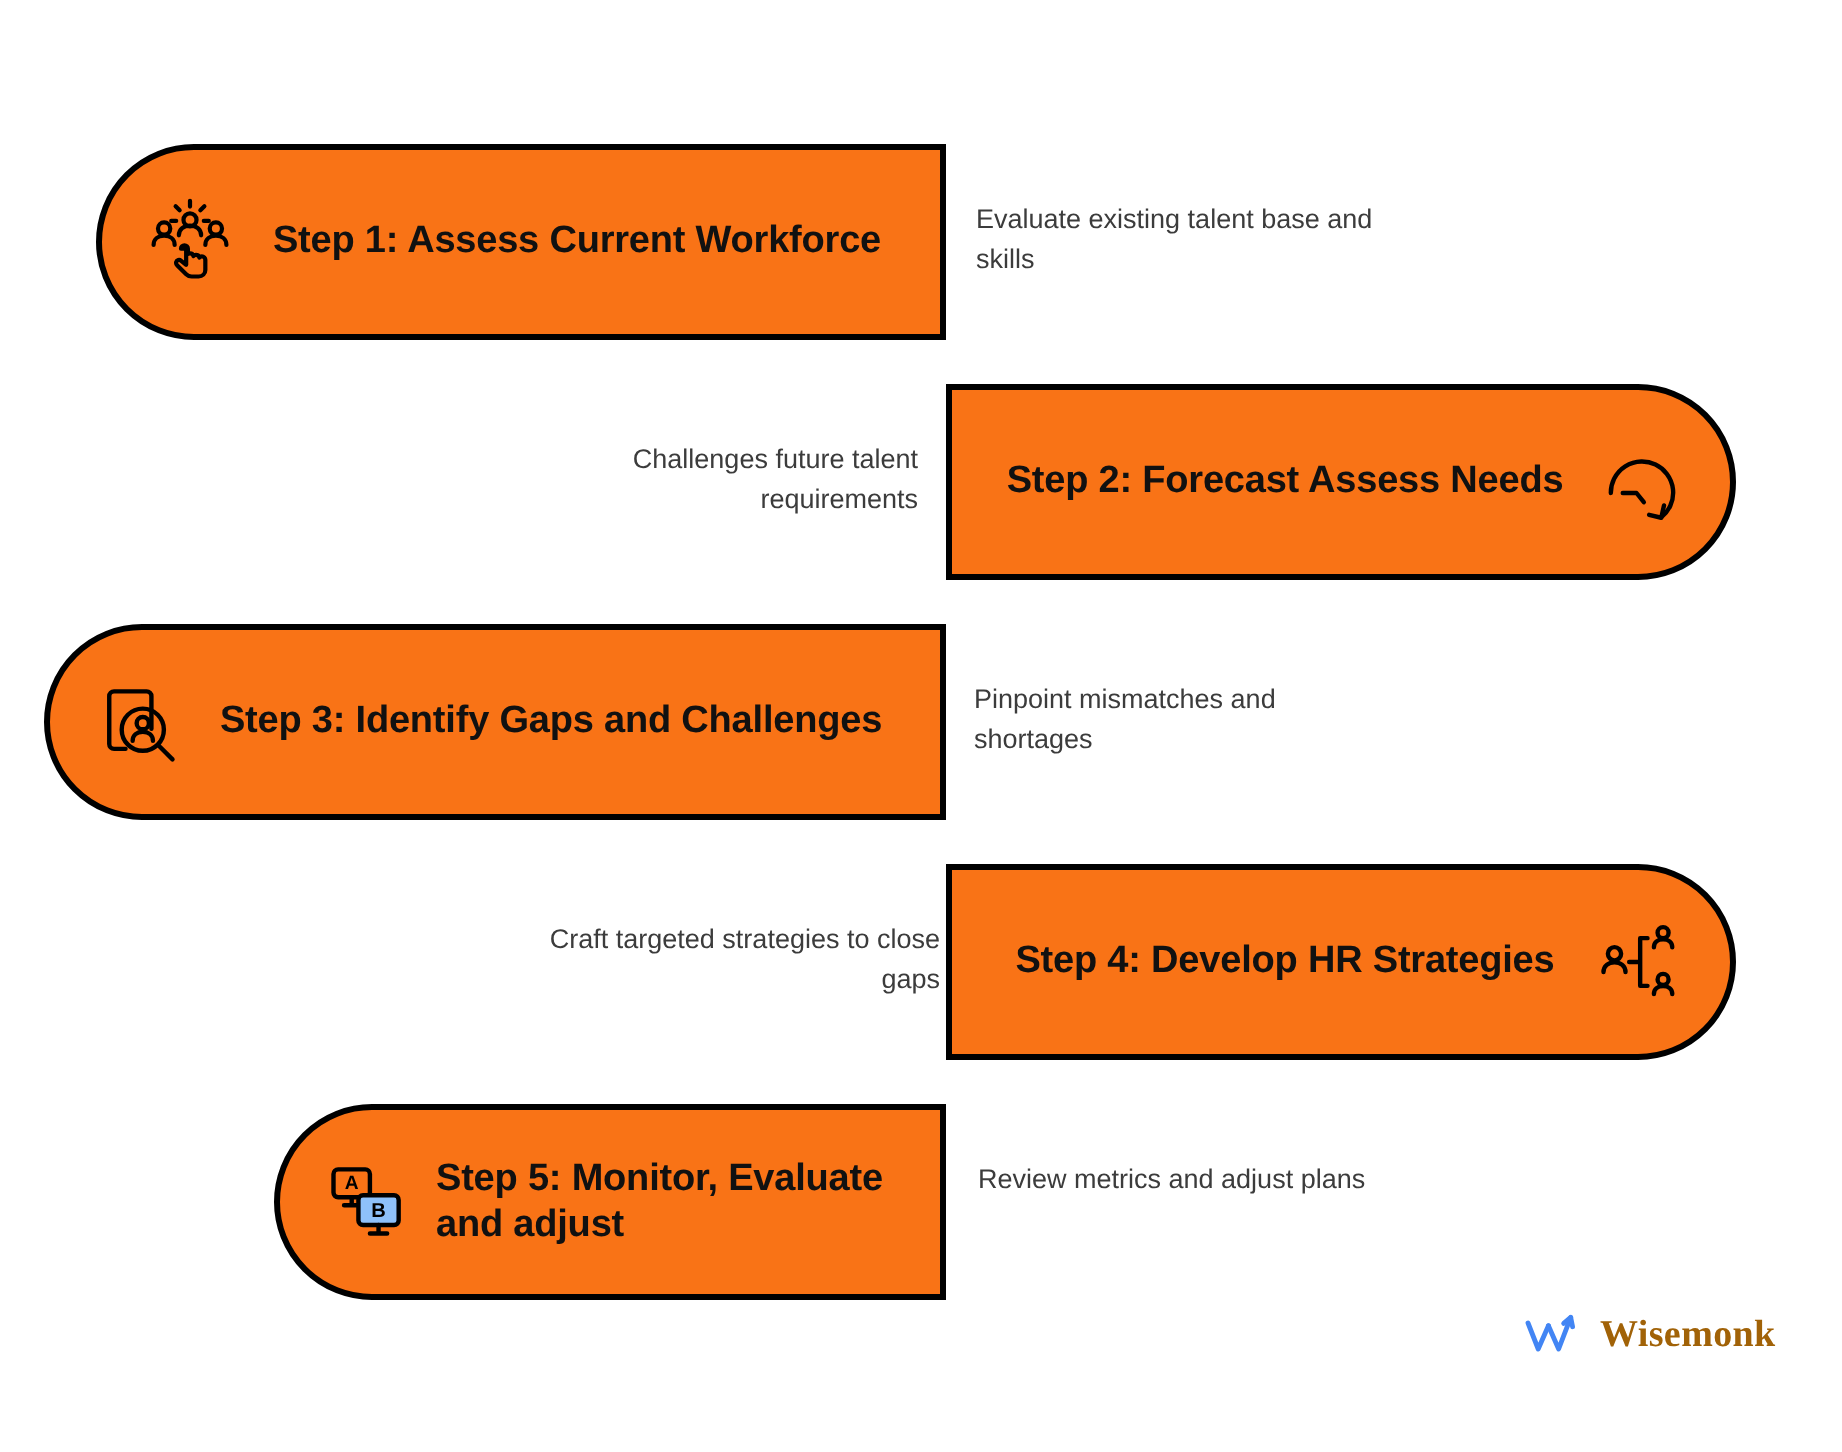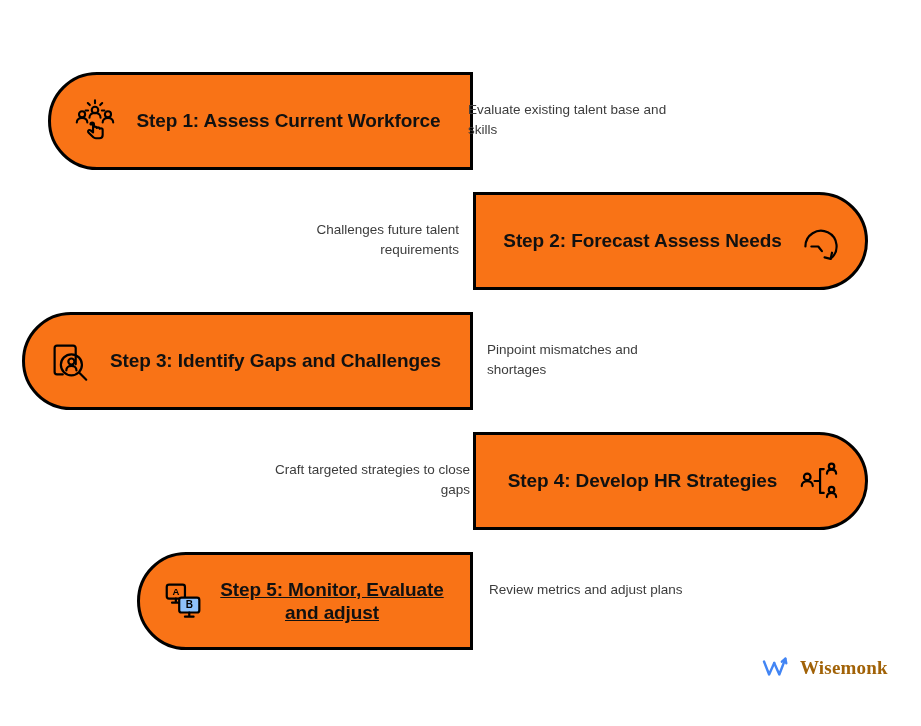--- a/index.html
+++ b/index.html
@@ -66,23 +66,22 @@
     font-weight: bold;
     color: #111111;
     line-height: 1.22;
     letter-spacing: -0.1px;
   }
   .pill.left-pill .pill-label {
     text-align: center;
     padding: 0 8px;
   }
   .pill.left-pill.label-right .pill-label {
-    text-align: center;
+    text-align: left;
     padding-right: 10px;
-    text-decoration: underline;
   }
   .pill.right-pill .pill-label {
     text-align: center;
     padding: 0 8px;
   }
 
   .desc {
     position: absolute;
     font-size: 13.5px;
     color: #3c3c3c;
@@ -133,21 +132,21 @@
           <path d="M5 25.5 c0-3.1 2.5-4.8 5.5-4.8 s5.5 1.7 5.5 4.8"></path>
 
           <circle cx="37.5" cy="17" r="3.2" fill="none"></circle>
           <path d="M32 25.5 c0-3.1 2.5-4.8 5.5-4.8 s5.5 1.7 5.5 4.8"></path>
 
           <path d="M22 27.5 v8.4 l-2.6-2.1 c-1-0.8-2.3-0.4-2.6 0.7 c-0.2 0.7 0.1 1.3 0.6 1.8 l4.6 4.5 c0.8 0.8 1.8 1.2 2.9 1.2 h3.6 c2 0 3.5-1.5 3.5-3.4 v-5.3 c0-1-0.8-1.8-1.8-1.8 c-0.5 0-1 0.2-1.3 0.6 c-0.2-0.8-0.9-1.4-1.8-1.4 c-0.5 0-1 0.2-1.3 0.6 c-0.2-0.8-0.9-1.4-1.8-1.4 c-0.4 0-0.8 0.1-1.1 0.3 v-2.7 c0-1-0.8-1.8-1.8-1.8 s-1.8 0.8-1.8 1.8 z"></path>
         </svg>
       </span>
       <span class="pill-label">Step 1: Assess Current Workforce</span>
     </div>
-    <div class="desc desc-right" style="left:468px;">Evaluate existing talent base and skills</div>
+    <div class="desc desc-right" style="left:488px;">Evaluate existing talent base and skills</div>
   </div>
 
   <div class="step-row" style="left:0; top:192px; width:921px;">
     <div class="pill right-pill" style="left:473px; width:395px;">
       <span class="pill-label">Step 2: Forecast Assess Needs</span>
       <span class="pill-icon">
         <svg width="44" height="44" viewBox="0 0 48 48" fill="none" stroke="#000" stroke-width="2.4" stroke-linecap="round" stroke-linejoin="round">
           <path d="M7 30 a17 17 0 1 1 27.5 13.2"></path>
           <path d="M13.5 30 h7.5 l4 5"></path>
           <path d="M34.5 43.5 l-6.6 -1.6 M34.5 43.5 l1.5 -6.7"></path>

